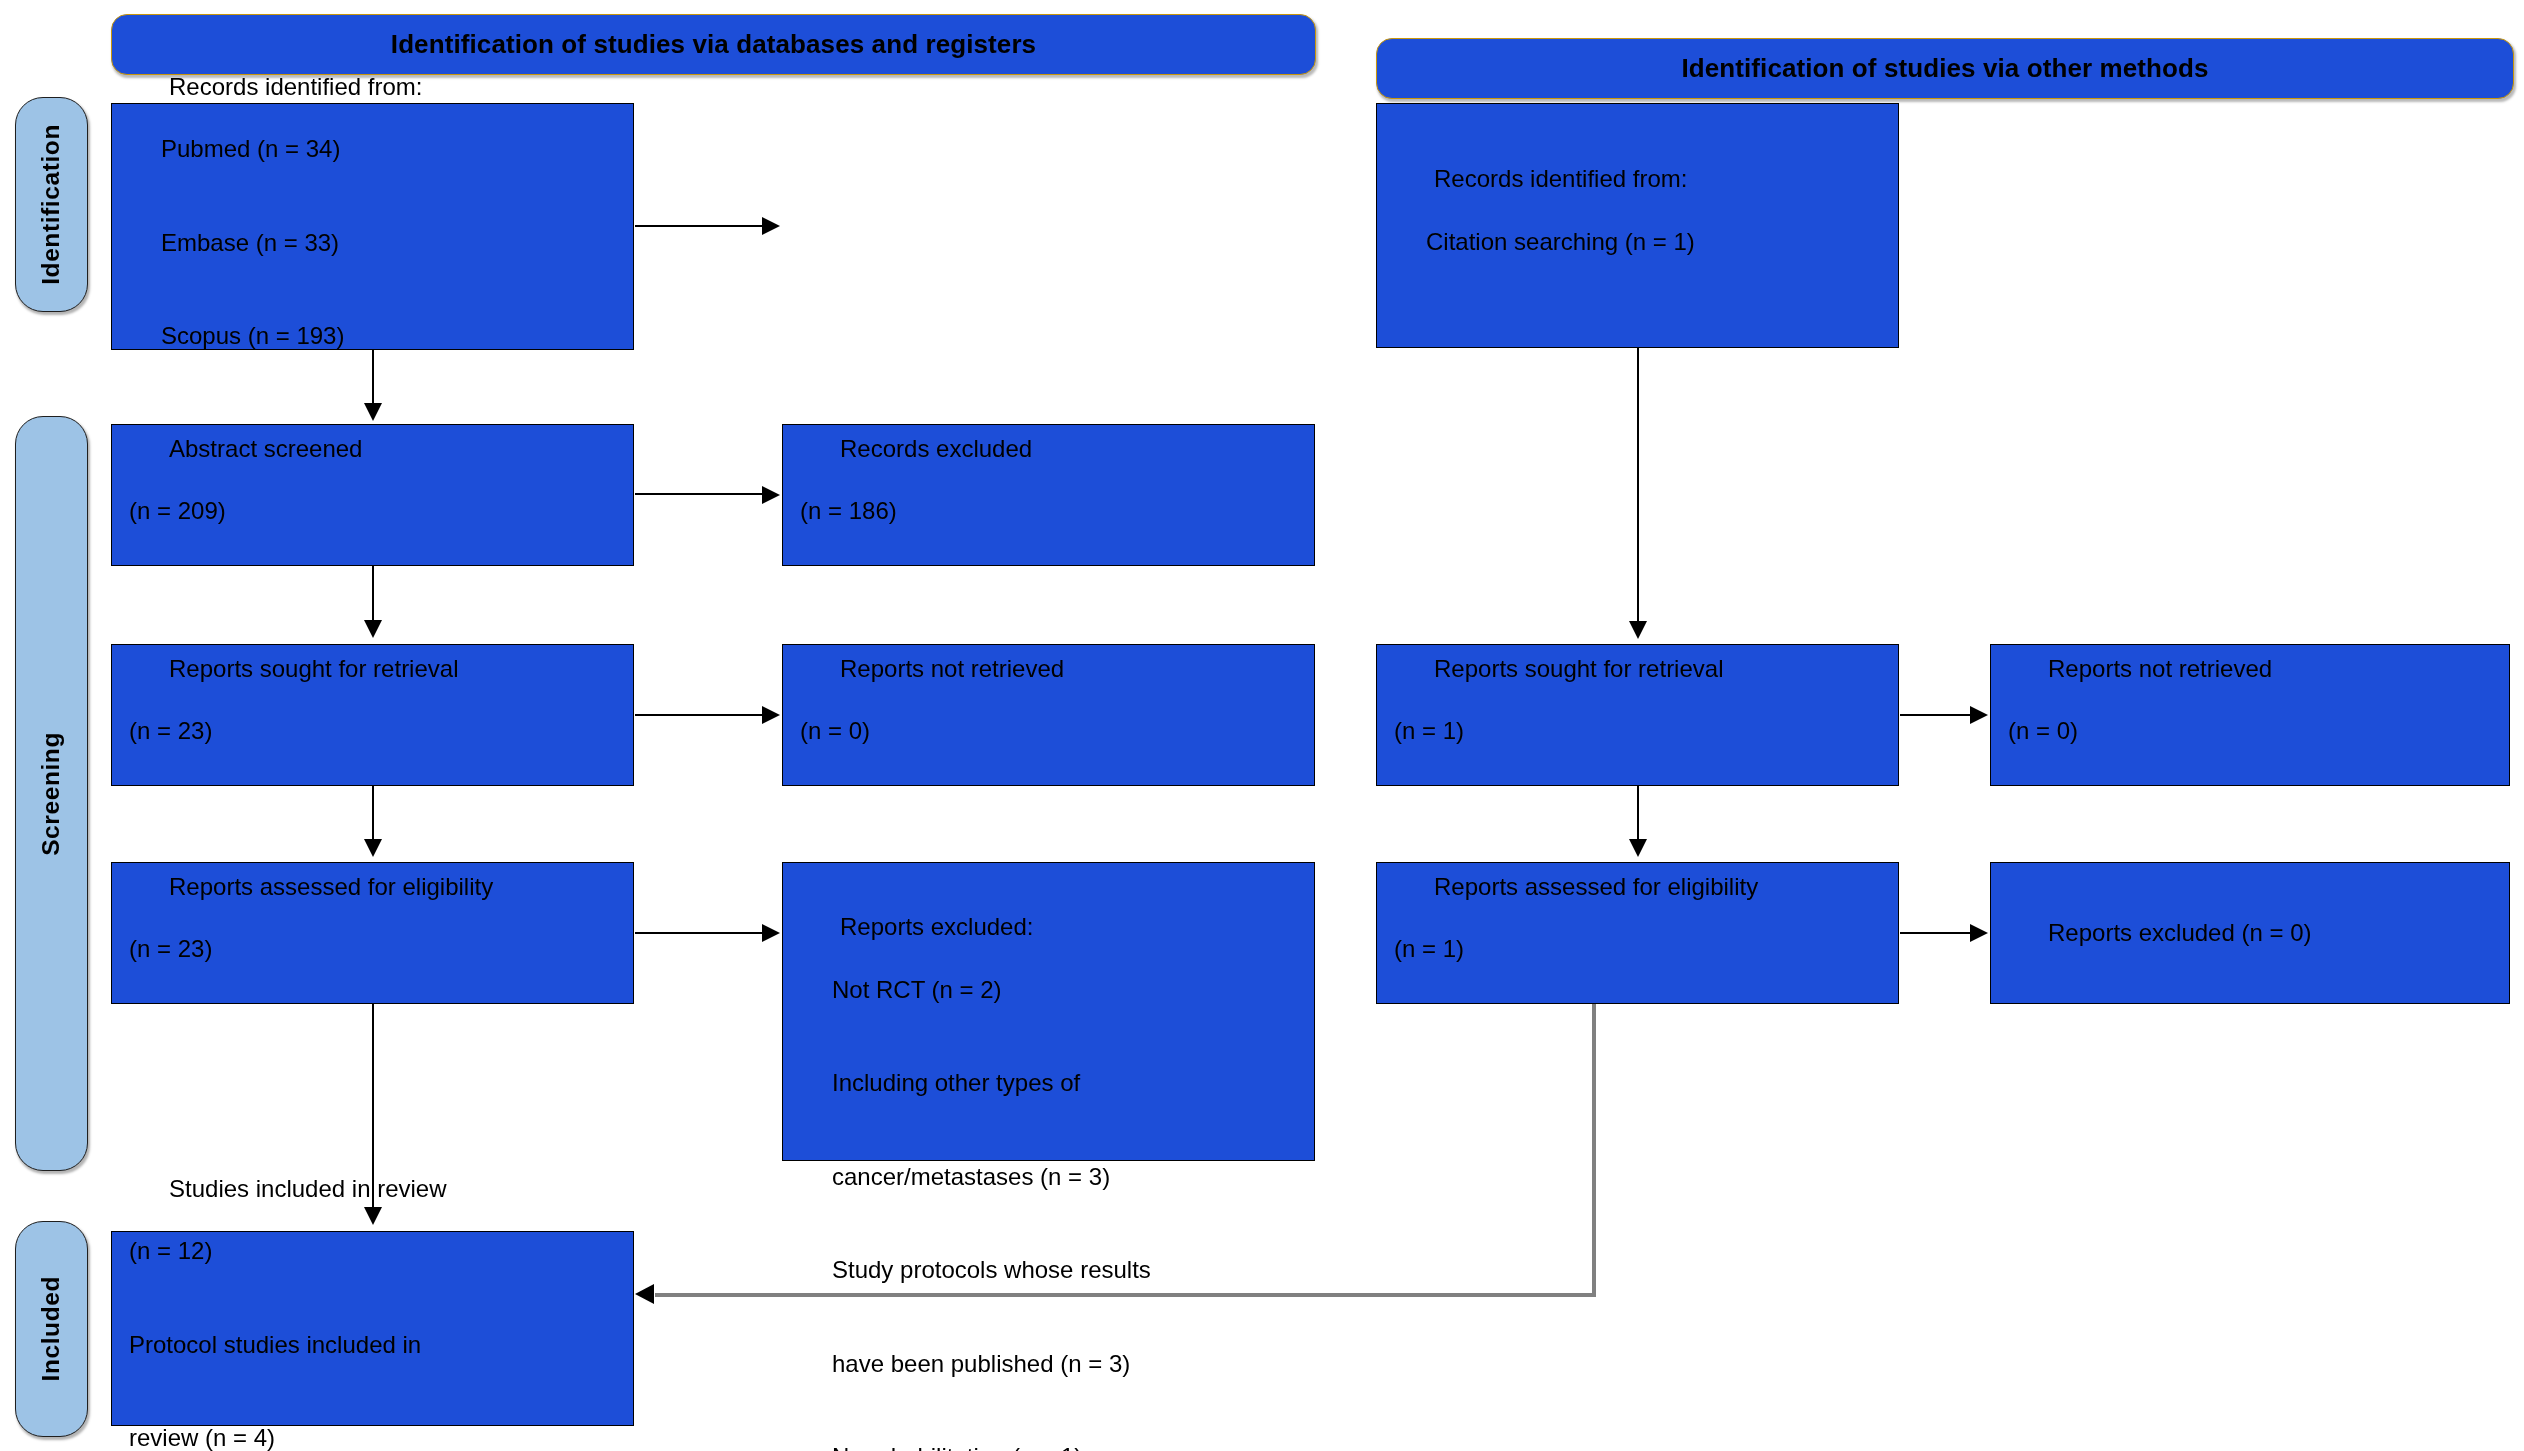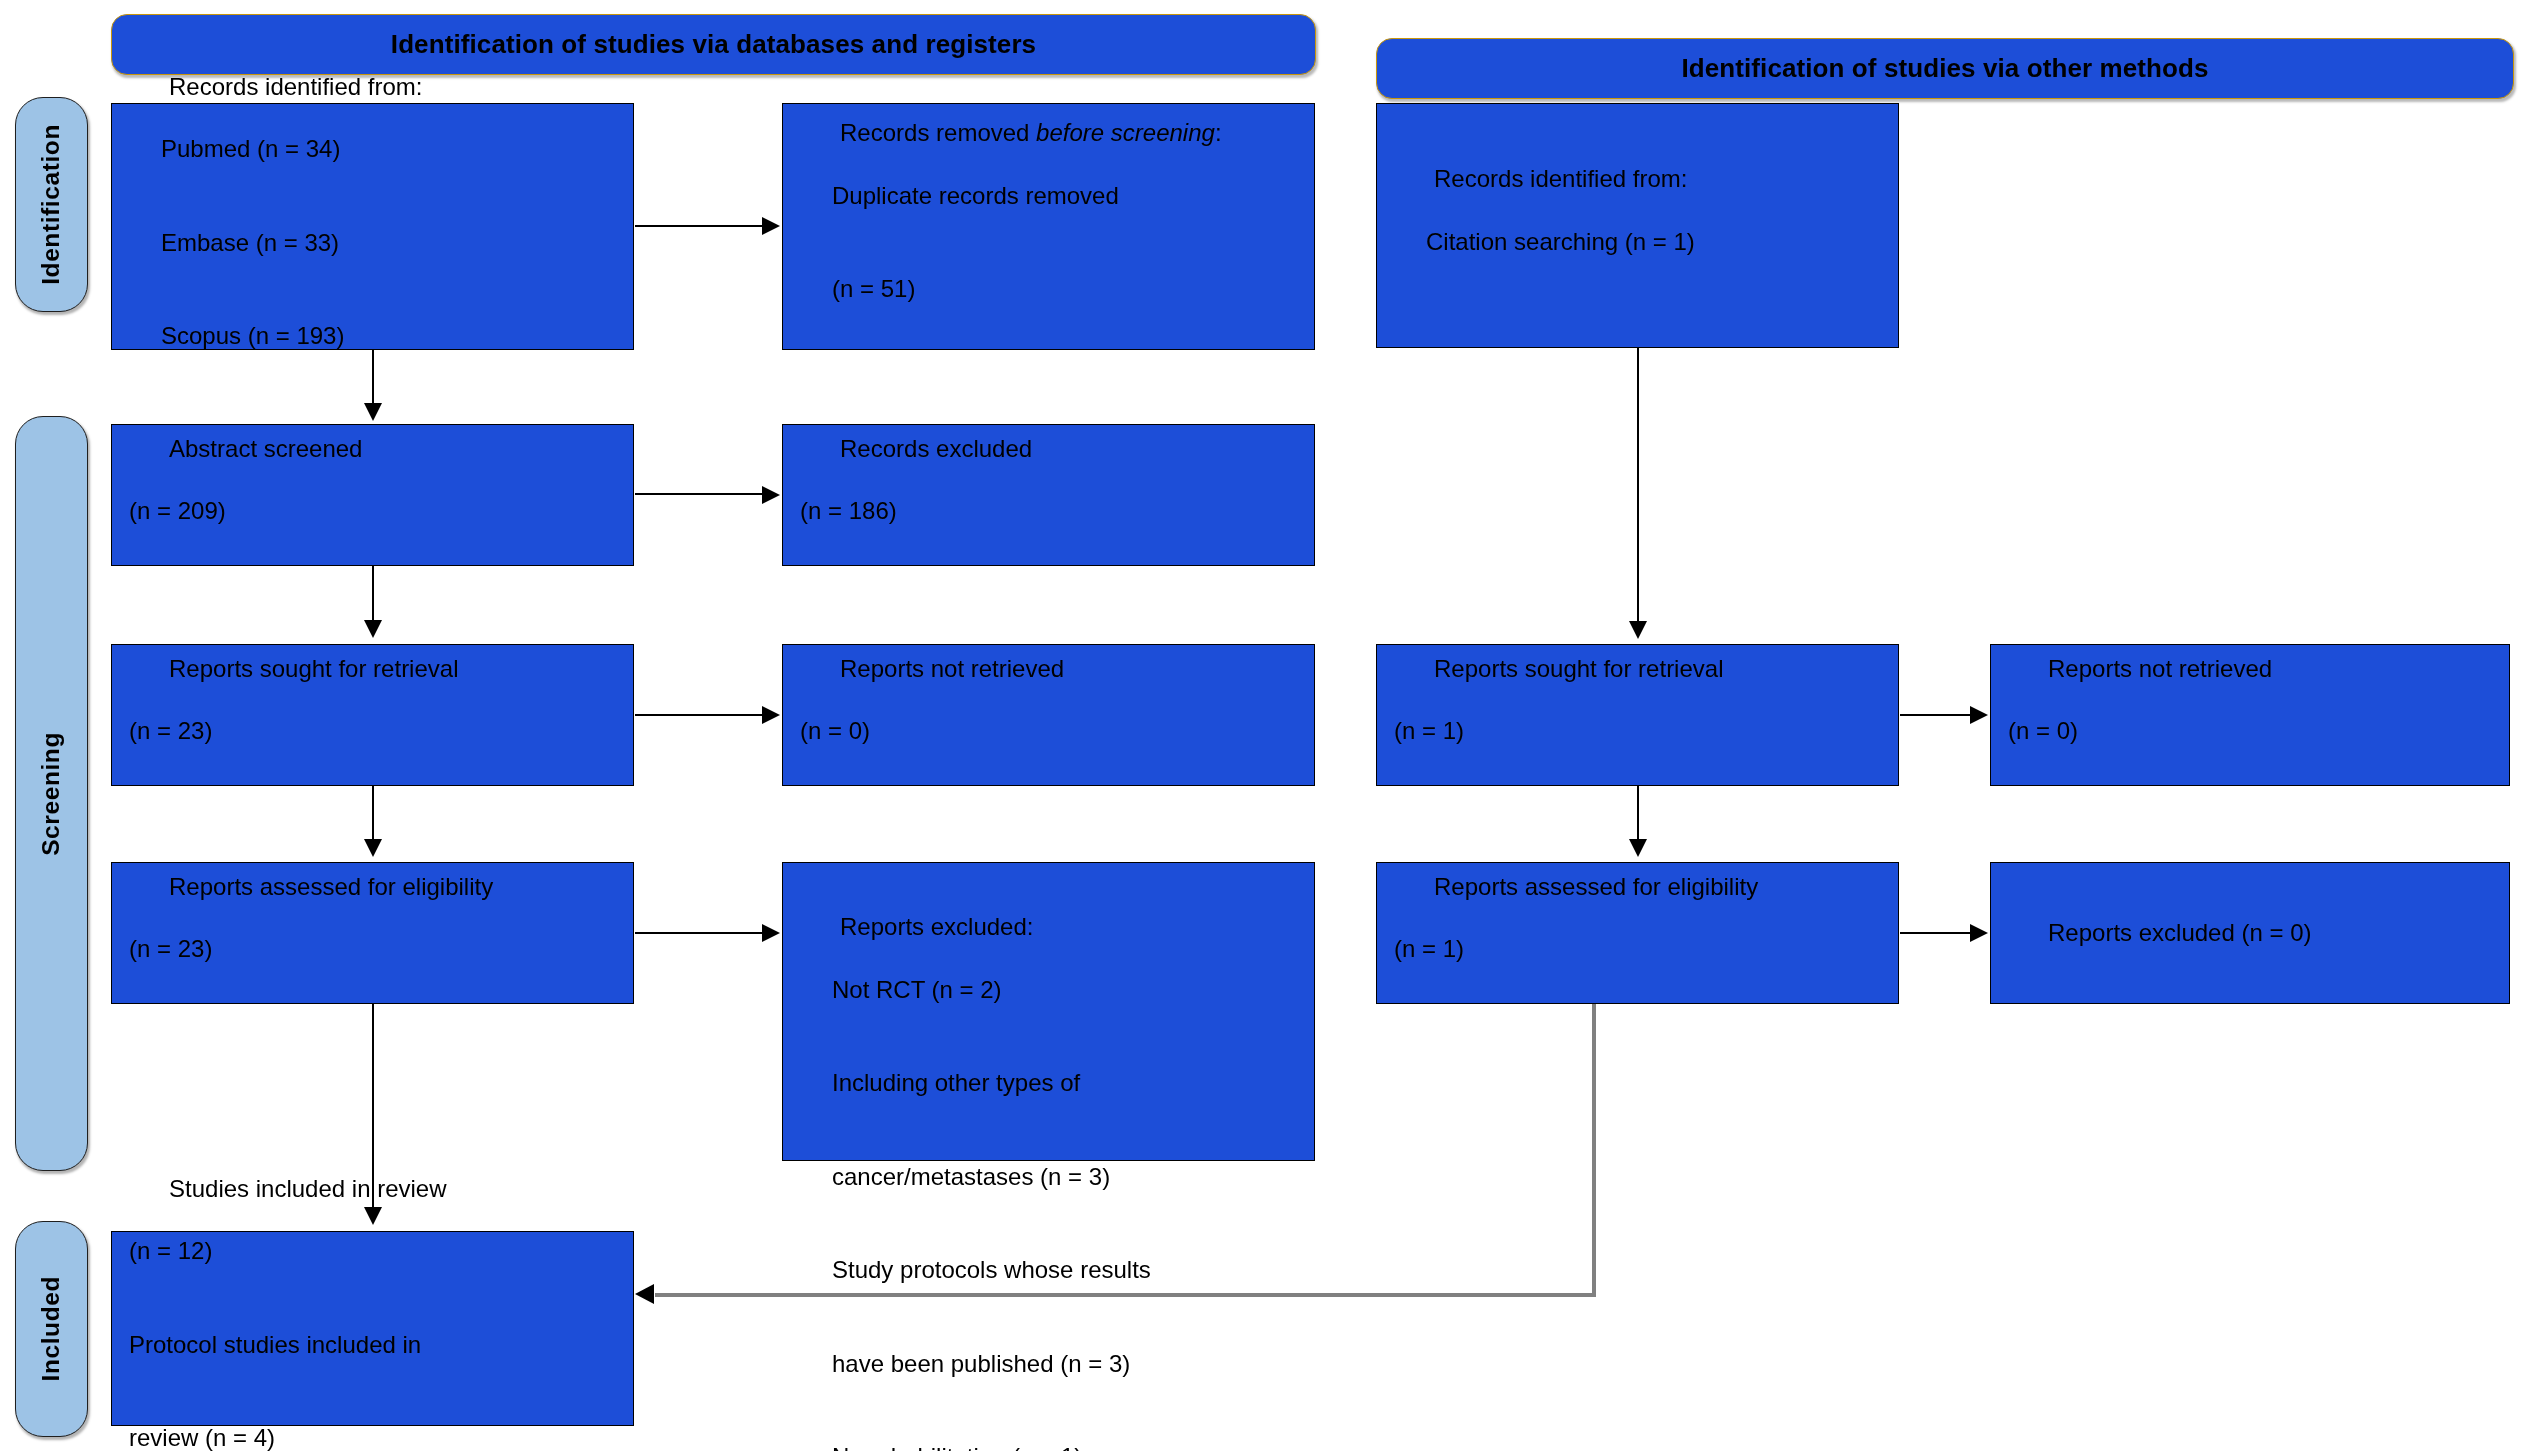--- a/index.html
+++ b/index.html
@@ -112,27 +112,20 @@
 
   <div class="box" style="left:111px;top:103px;width:523px;height:247px;">
     <div class="txt">
       <span>Records identified from:</span>
       <span class="indent">Pubmed (n = 34)</span>
       <span class="indent">Embase (n = 33)</span>
       <span class="indent">Scopus (n = 193)</span>
     </div>
   </div>
 
-  <div class="box" style="left:782px;top:103px;width:533px;height:247px;">
-    <div class="txt">
-      <span><span>Records removed </span><span class="ital">before screening</span><span>:</span></span>
-      <span class="indent">Duplicate records removed</span>
-      <span class="indent">(n = 51)</span>
-    </div>
-  </div>
 
   <div class="box" style="left:111px;top:424px;width:523px;height:142px;">
     <div class="txt">
       <span>Abstract screened</span>
       <span style="display:block">(n = 209)</span>
     </div>
   </div>
 
   <div class="box" style="left:782px;top:424px;width:533px;height:142px;">
     <div class="txt">

